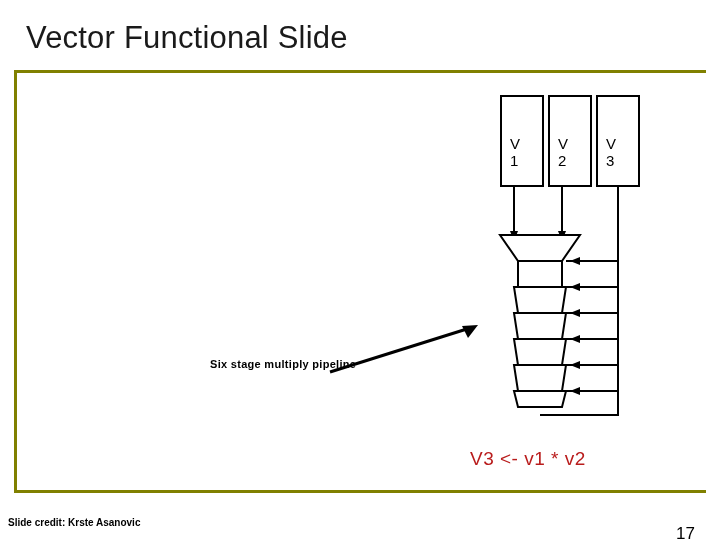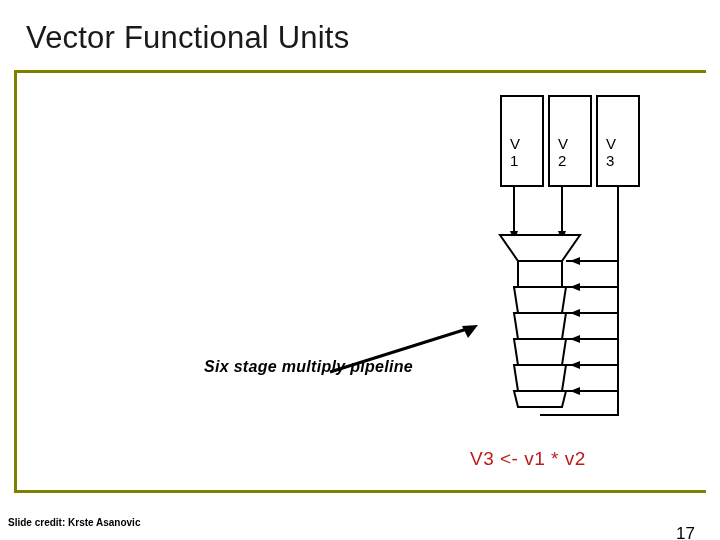--- a/index.html
+++ b/index.html
@@ -91,24 +91,23 @@
     box-sizing: border-box;
     font-size: 15px;
     line-height: 17px;
     text-align: left;
     color: #000;
     padding: 38px 0 0 8px;
   }
   .vreg span { display: block; }
   .caption {
     position: absolute;
-    left: 204px;
+    left: 210px;
     top: 358px;
-    font-size: 16px;
-    font-style: italic;
+    font-size: 11px;
     font-weight: bold;
     color: #000;
     letter-spacing: 0.3px;
   }
   .equation {
     position: absolute;
     left: 470px;
     top: 448px;
     font-size: 19px;
     color: #b91c1c;
@@ -144,21 +143,21 @@
     width: 190px;
     height: 60px;
     overflow: visible;
   }
 </style>
 </head>
 <body>
 
 <div class="slide">
 
-  <div class="title">Vector Functional Units</div>
+  <div class="title">Vector Functional Slide</div>
   <div class="title-rule"></div>
   <div class="left-rule"></div>
   <div class="bottom-rule"></div>
 
 
   <div class="diagram">
 
     <div class="vreg" style="left:30px; top:0px;">
       <span>V</span>
       <span>1</span>

